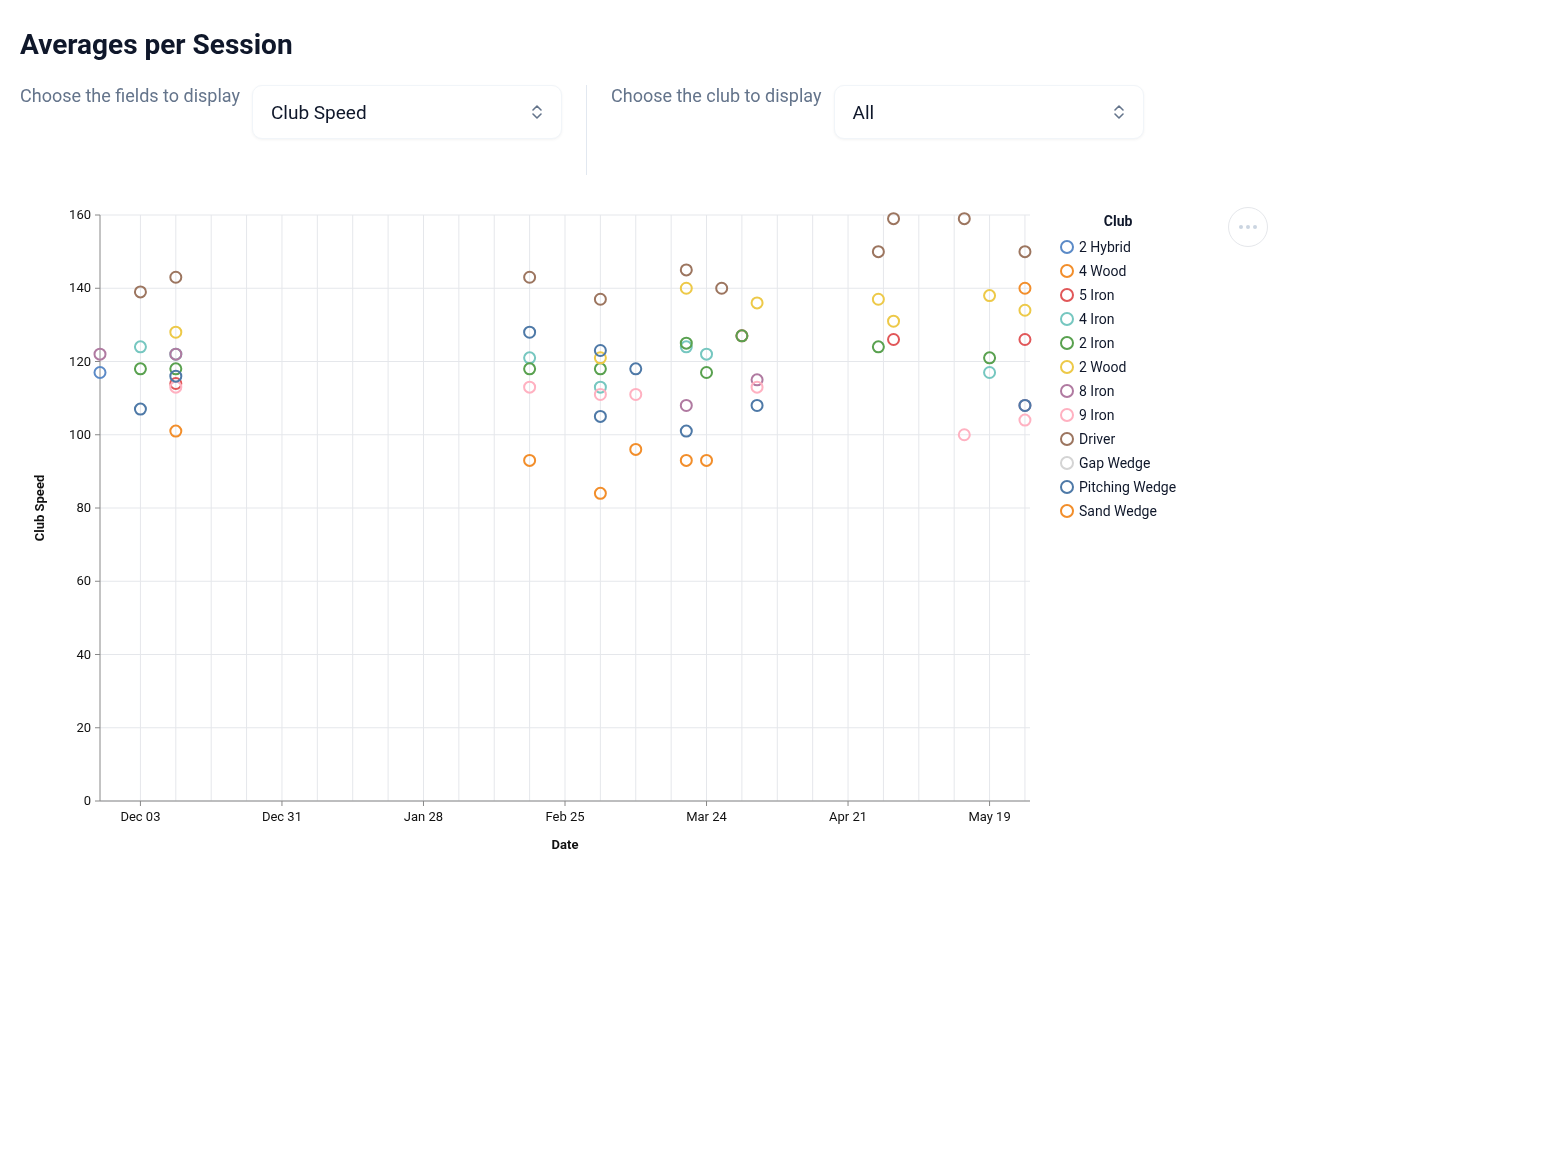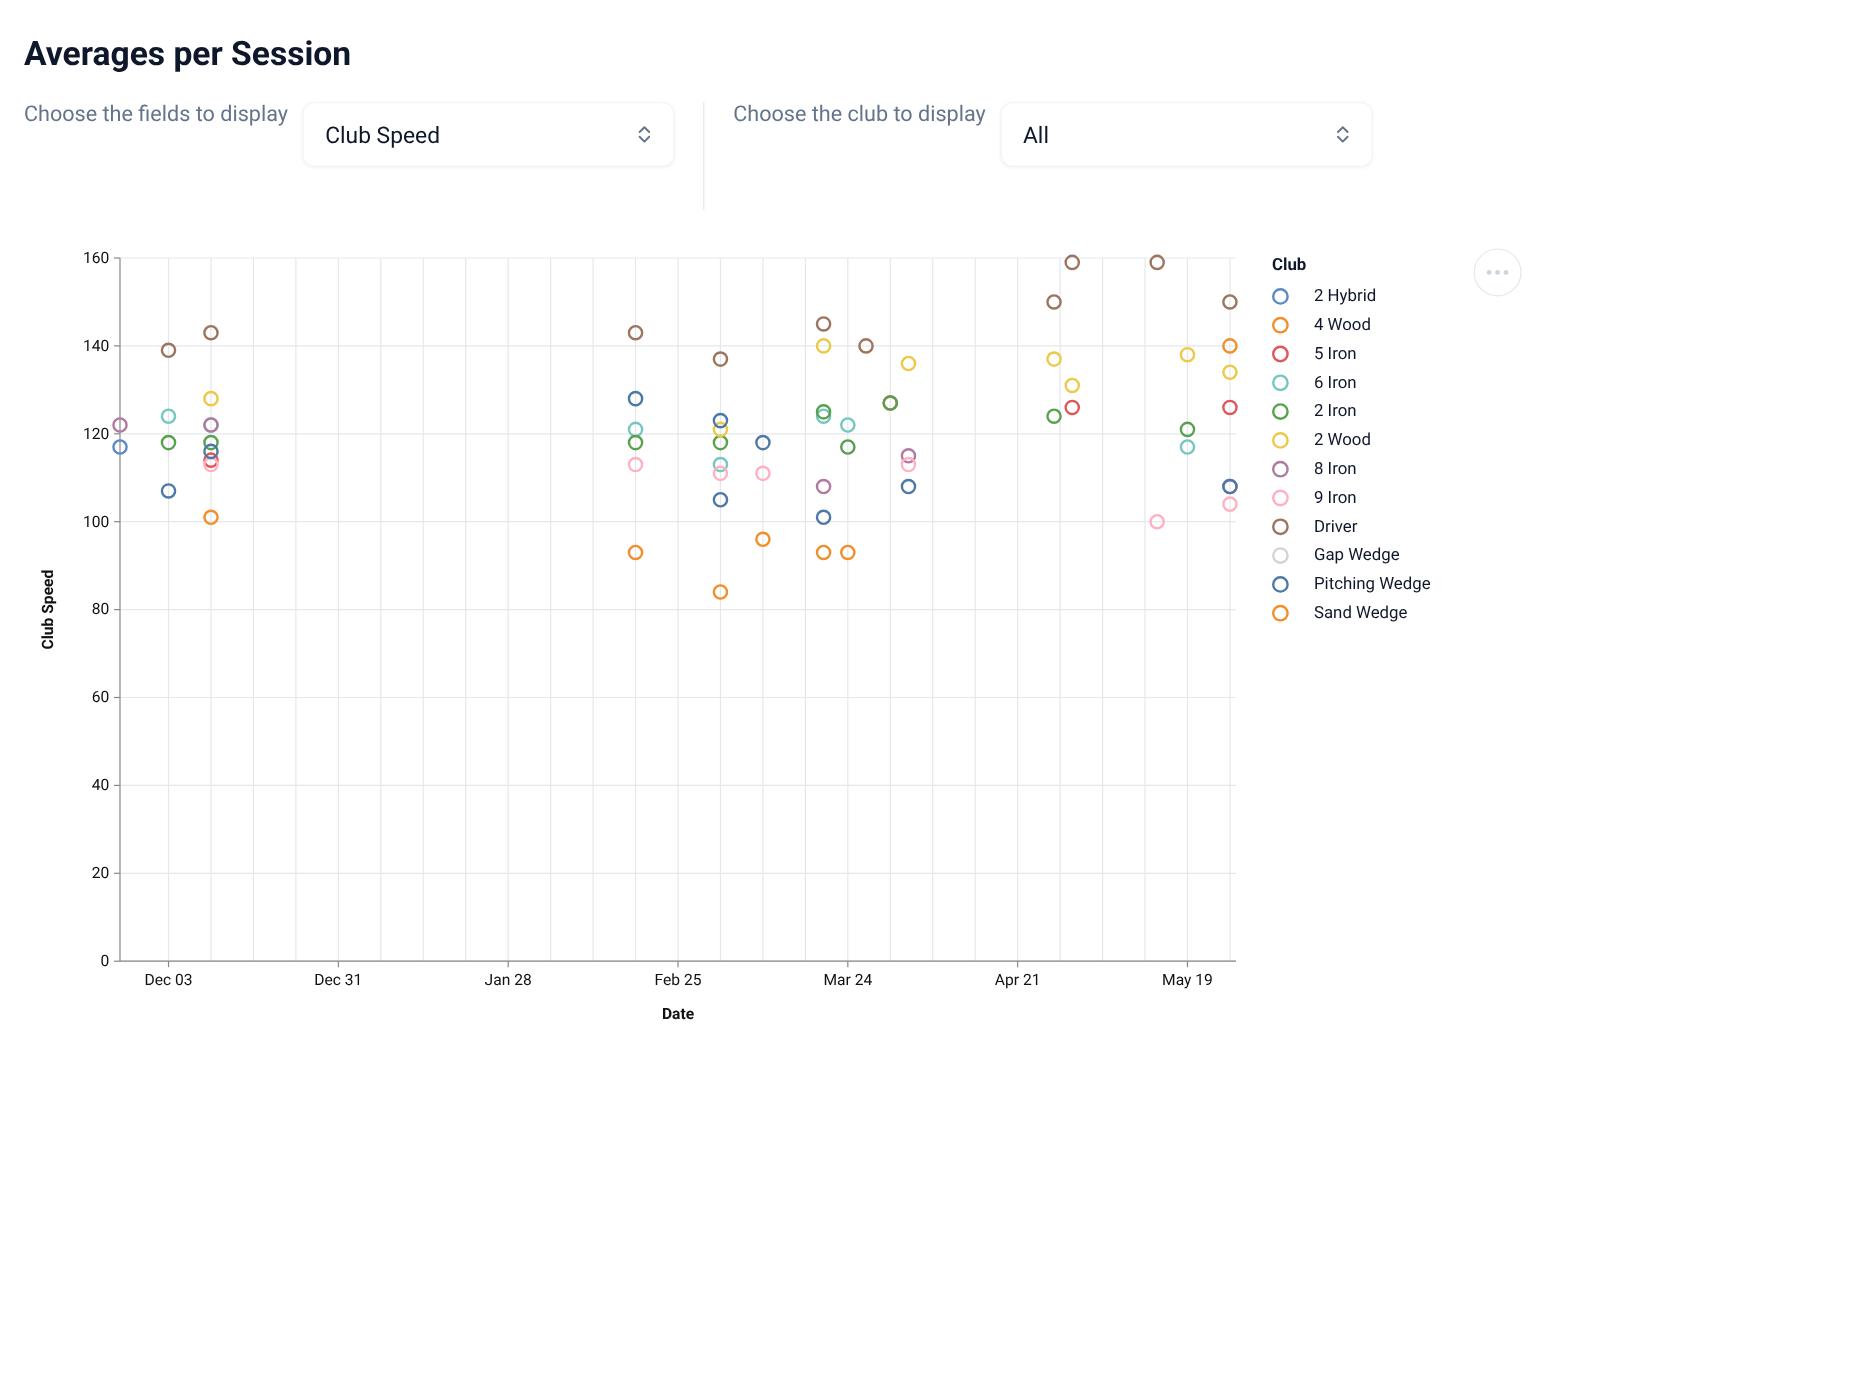--- a/index.html
+++ b/index.html
@@ -53,23 +53,23 @@
   .menu-btn .dots { display: flex; gap: 3px; }
   .menu-btn .dots span { width: 4px; height: 4px; border-radius: 50%; background: #cbd5e1; }
   .chart {
     display: flex; align-items: flex-start; gap: 20px;
   }
   .plot-area { position: relative; }
   svg.plot { display: block; }
   .grid line { stroke: #e5e7eb; stroke-width: 1; }
   .axis text { font-size: 13px; fill: #111; }
   .axis-label { font-size: 13px; font-weight: 700; fill: #111; }
-  .legend { font-size: 14px; padding-top: 6px; }
+  .legend { font-size: 14px; padding-top: 6px; text-align: center; }
   .legend-title { font-weight: 700; margin-bottom: 6px; }
-  .legend-item { display: flex; align-items: center; gap: 21px; height: 24px; }
+  .legend-item { display: flex; align-items: center; gap: 5px; height: 24px; }
   .legend-swatch {
     width: 14px; height: 14px; border-radius: 50%; border: 2px solid; background: transparent;
   }
   .pt { fill: none; stroke-width: 2; }
 </style>
 </head>
 <body>
 
 <div class="card">
   <h1 class="title">Averages per Session</h1>
@@ -275,21 +275,21 @@
           <div class="legend-item">
             <span class="legend-swatch" style="border-color: rgb(242, 142, 43);"></span>
             <span>4 Wood</span>
           </div>
           <div class="legend-item">
             <span class="legend-swatch" style="border-color: rgb(225, 87, 89);"></span>
             <span>5 Iron</span>
           </div>
           <div class="legend-item">
             <span class="legend-swatch" style="border-color: rgb(118, 199, 192);"></span>
-            <span>6 Iron</span>
+            <span>4 Iron</span>
           </div>
           <div class="legend-item">
             <span class="legend-swatch" style="border-color: rgb(89, 161, 79);"></span>
             <span>2 Iron</span>
           </div>
           <div class="legend-item">
             <span class="legend-swatch" style="border-color: rgb(237, 201, 72);"></span>
             <span>2 Wood</span>
           </div>
           <div class="legend-item">

